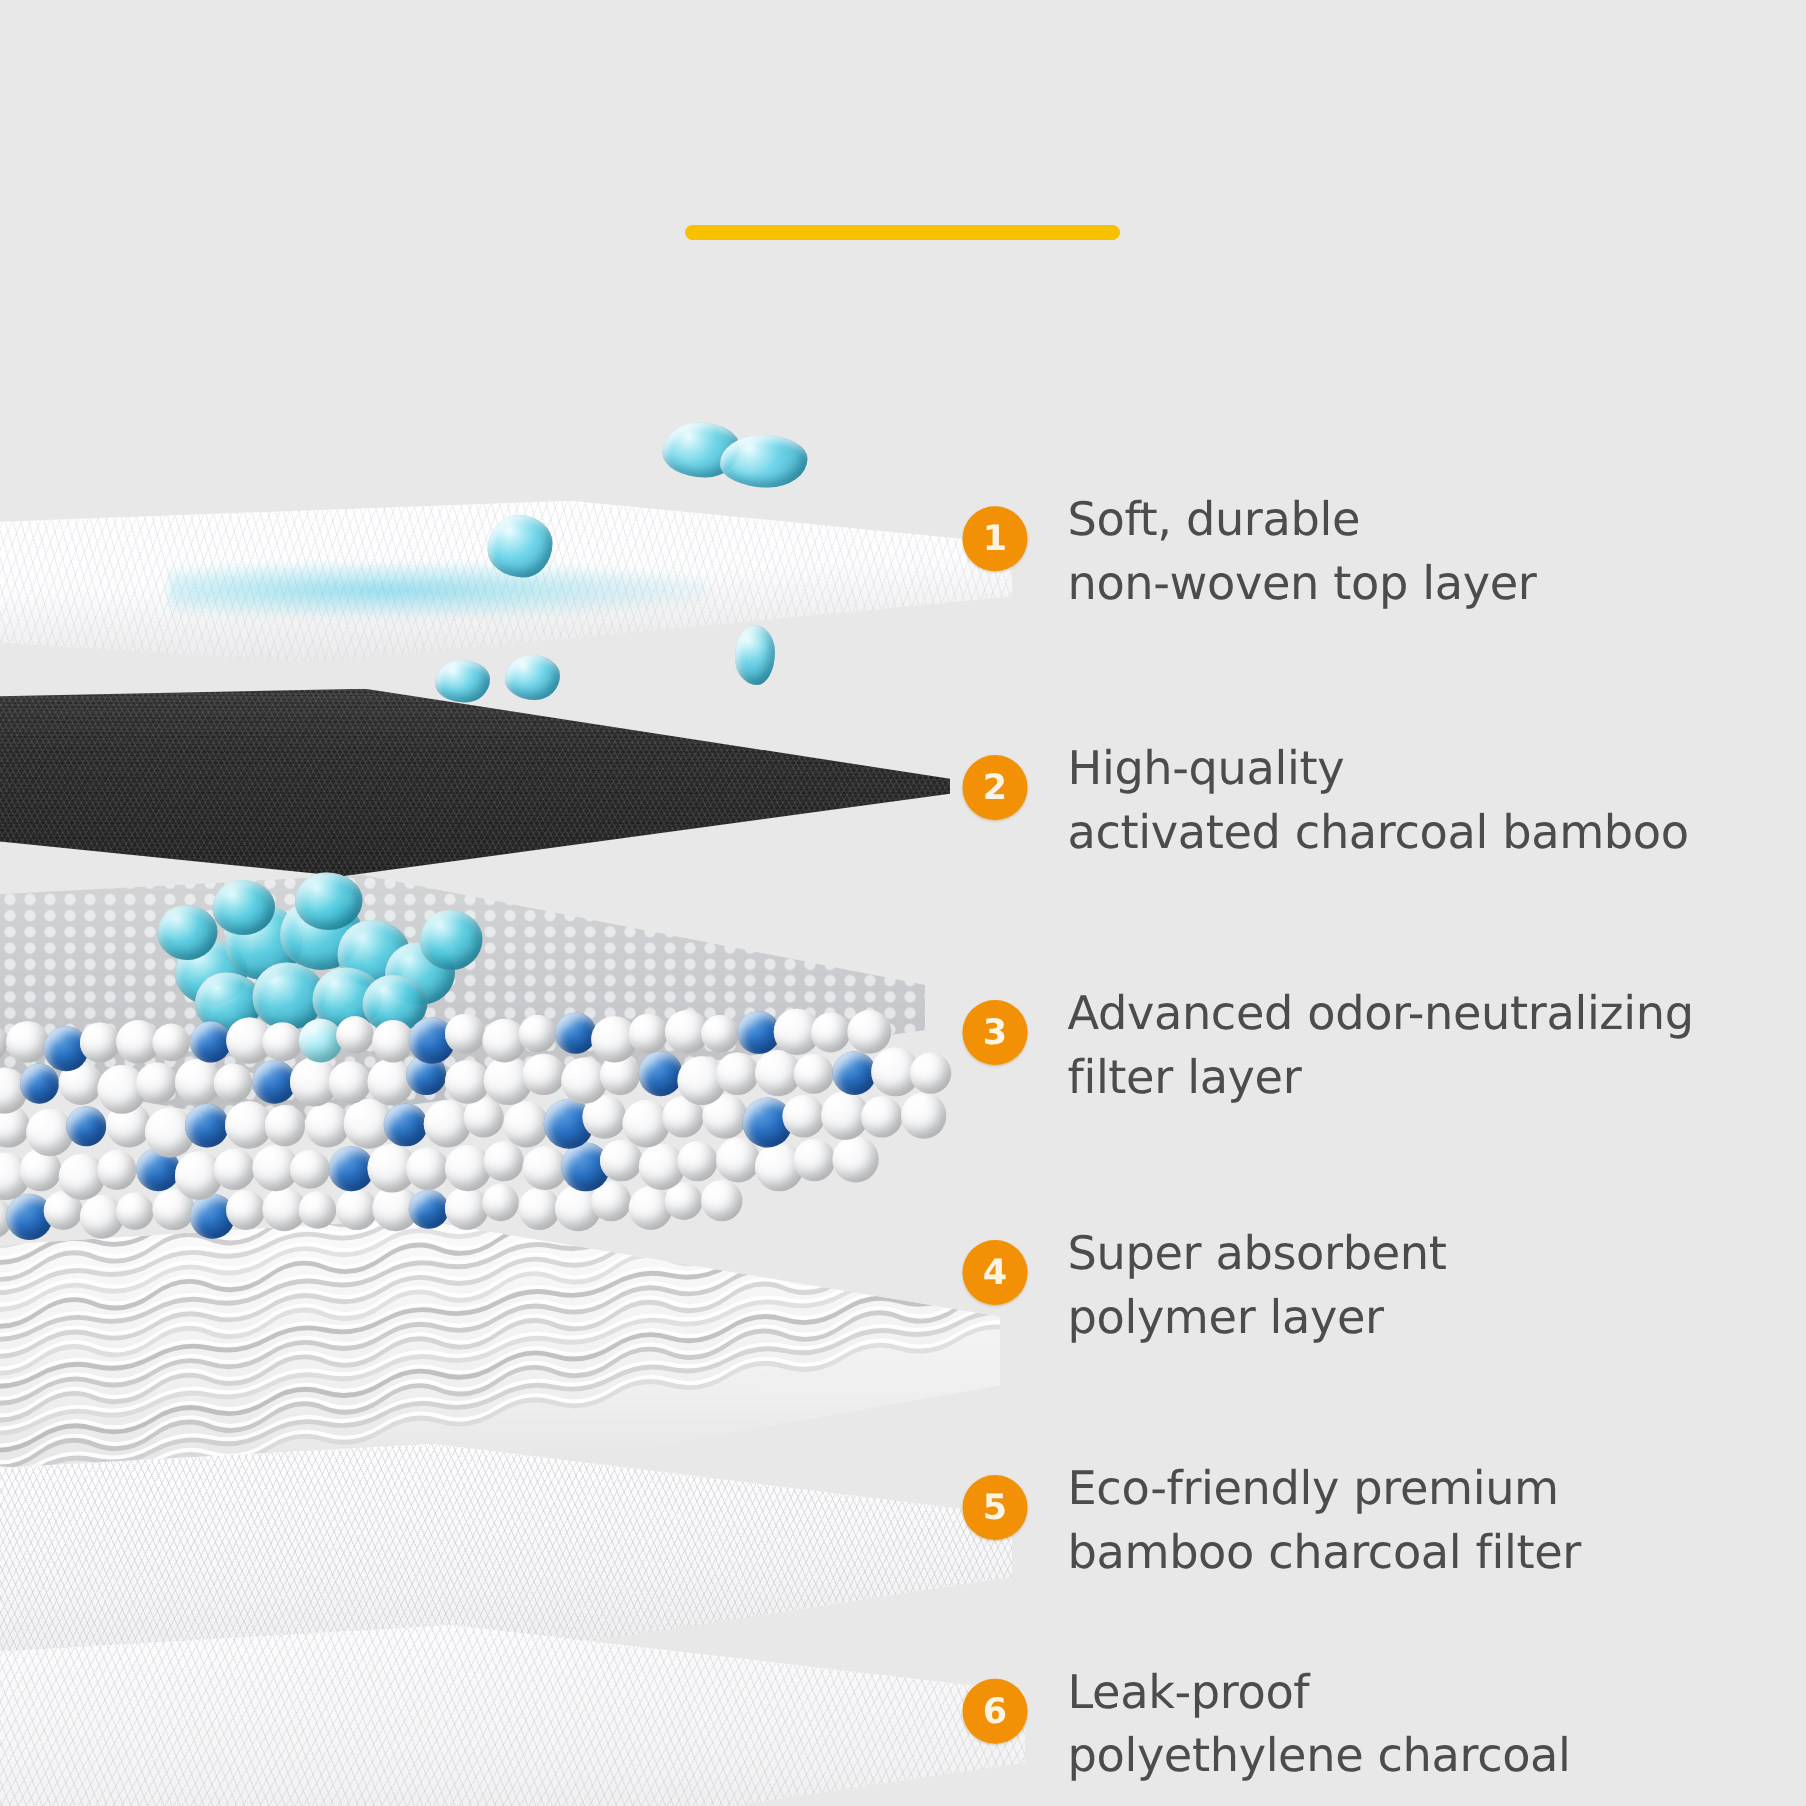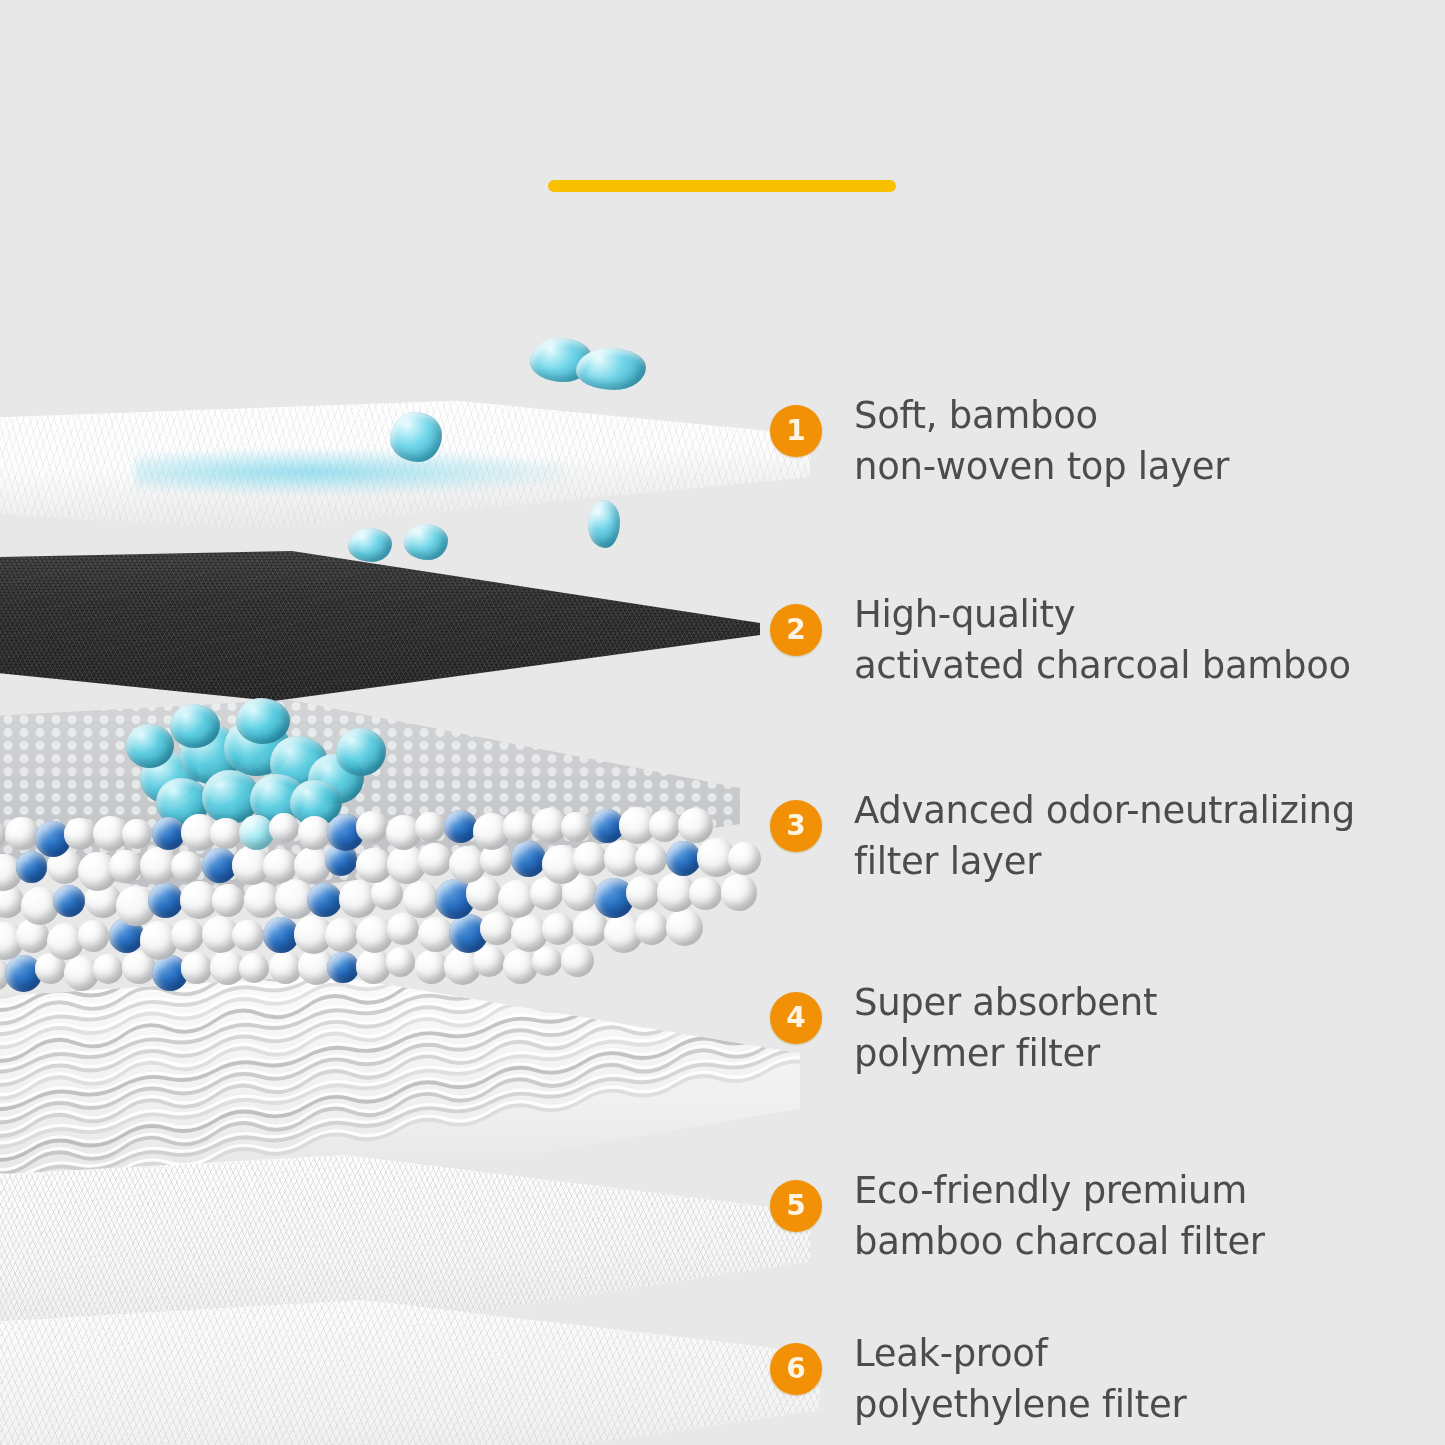--- a/index.html
+++ b/index.html
@@ -447,43 +447,43 @@
 
     <div class="sheet" id="layer6-sheet">
       <div id="layer6-texture"></div>
     </div>
 
   </div>
 
   <div id="callouts">
       <div class="callout" style="top: 405px; left: 0px;">
         <div class="badge">1</div>
-        <div class="callout-text">Soft, bamboo
+        <div class="callout-text">Soft, durable
 non-woven top layer</div>
       </div>
       <div class="callout" style="top: 604px; left: 0px;">
         <div class="badge">2</div>
         <div class="callout-text">High-quality
 activated charcoal bamboo</div>
       </div>
       <div class="callout" style="top: 800px; left: 0px;">
         <div class="badge">3</div>
         <div class="callout-text">Advanced odor-neutralizing
 filter layer</div>
       </div>
       <div class="callout" style="top: 992px; left: 0px;">
         <div class="badge">4</div>
         <div class="callout-text">Super absorbent
-polymer filter</div>
+polymer layer</div>
       </div>
       <div class="callout" style="top: 1180px; left: 0px;">
         <div class="badge">5</div>
         <div class="callout-text">Eco-friendly premium
 bamboo charcoal filter</div>
       </div>
       <div class="callout" style="top: 1343px; left: 0px;">
         <div class="badge">6</div>
         <div class="callout-text">Leak-proof
-polyethylene filter</div>
+polyethylene charcoal</div>
       </div>
     </div>
 
 </div>
 
 </body></html>

